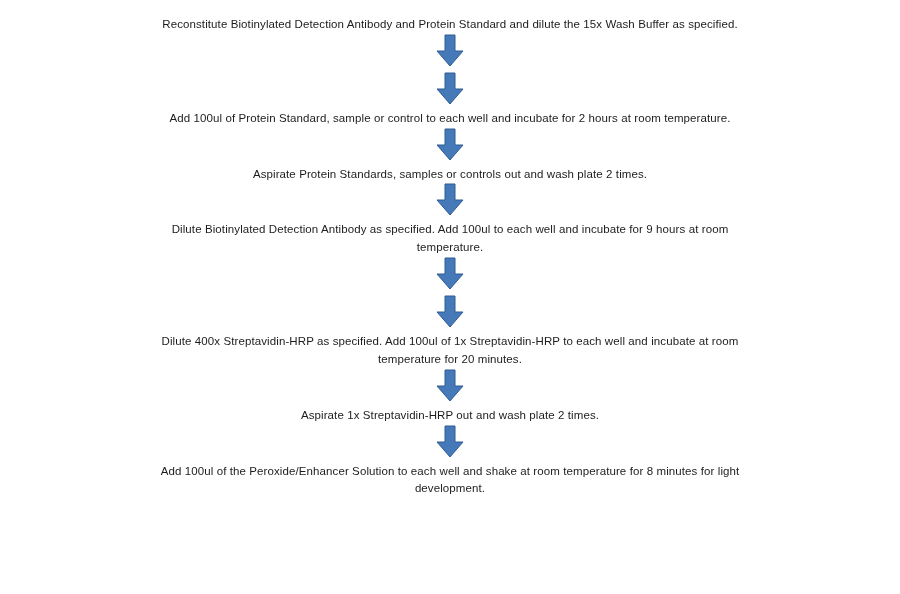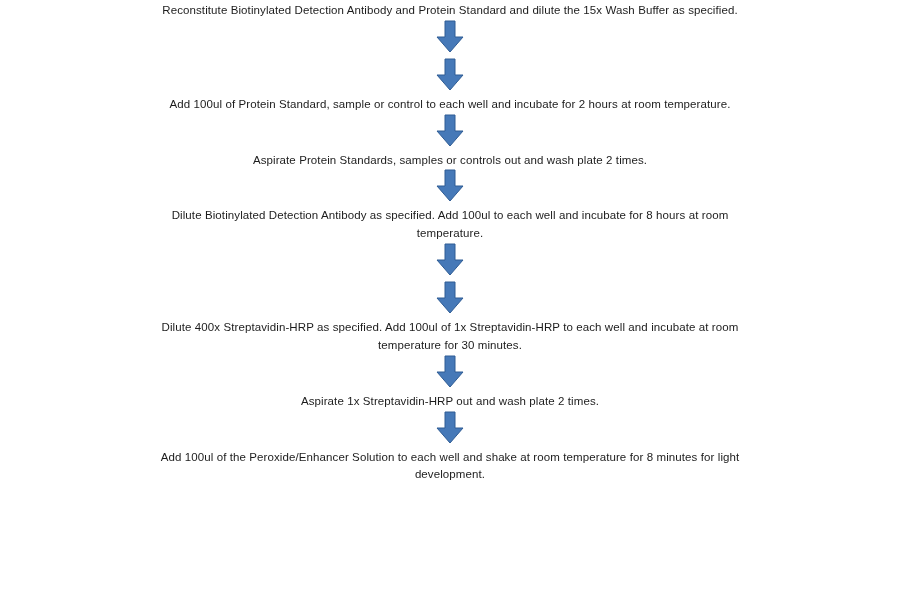--- a/index.html
+++ b/index.html
@@ -11,21 +11,21 @@
     height: 594px;
     background: #ffffff;
     font-family: "Liberation Sans", sans-serif;
     color: #1a1a1a;
     overflow: hidden;
   }
   #flow {
     width: 900px;
     height: 594px;
     box-sizing: border-box;
-    padding: 2px 0 0 0;
+    padding: 16px 0 0 0;
     display: flex;
     flex-direction: column;
     align-items: center;
   }
   .step {
     width: 600px;
     text-align: center;
     font-size: 11.5px;
     line-height: 1.55;
     color: #1c1c1c;
@@ -60,32 +60,32 @@
       <span class="arrow"><svg width="30" height="34" viewBox="0 0 30 34">
           <polygon points="10,1 20,1 20,17 28,17 15,32 2,17 10,17" fill="#4679b8" stroke="#2f5c94" stroke-width="1"></polygon>
         </svg></span>
     </div>
     <div class="step">Aspirate Protein Standards, samples or controls out and wash plate 2 times.</div>
     <div class="arrow-wrap">
       <span class="arrow"><svg width="30" height="34" viewBox="0 0 30 34">
           <polygon points="10,1 20,1 20,17 28,17 15,32 2,17 10,17" fill="#4679b8" stroke="#2f5c94" stroke-width="1"></polygon>
         </svg></span>
     </div>
-    <div class="step">Dilute Biotinylated Detection Antibody as specified. Add 100ul to each well and incubate for 8 hours at room temperature.</div>
+    <div class="step">Dilute Biotinylated Detection Antibody as specified. Add 100ul to each well and incubate for 9 hours at room temperature.</div>
     <div class="arrow-wrap">
       <span class="arrow"><svg width="30" height="34" viewBox="0 0 30 34">
           <polygon points="10,1 20,1 20,17 28,17 15,32 2,17 10,17" fill="#4679b8" stroke="#2f5c94" stroke-width="1"></polygon>
         </svg></span>
     </div>
     <div class="arrow-wrap">
       <span class="arrow"><svg width="30" height="34" viewBox="0 0 30 34">
           <polygon points="10,1 20,1 20,17 28,17 15,32 2,17 10,17" fill="#4679b8" stroke="#2f5c94" stroke-width="1"></polygon>
         </svg></span>
     </div>
-    <div class="step">Dilute 400x Streptavidin-HRP as specified. Add 100ul of 1x Streptavidin-HRP to each well and incubate at room temperature for 30 minutes.</div>
+    <div class="step">Dilute 400x Streptavidin-HRP as specified. Add 100ul of 1x Streptavidin-HRP to each well and incubate at room temperature for 20 minutes.</div>
     <div class="arrow-wrap">
       <span class="arrow"><svg width="30" height="34" viewBox="0 0 30 34">
           <polygon points="10,1 20,1 20,17 28,17 15,32 2,17 10,17" fill="#4679b8" stroke="#2f5c94" stroke-width="1"></polygon>
         </svg></span>
     </div>
     <div class="step">Aspirate 1x Streptavidin-HRP out and wash plate 2 times.</div>
     <div class="arrow-wrap">
       <span class="arrow"><svg width="30" height="34" viewBox="0 0 30 34">
           <polygon points="10,1 20,1 20,17 28,17 15,32 2,17 10,17" fill="#4679b8" stroke="#2f5c94" stroke-width="1"></polygon>
         </svg></span>

